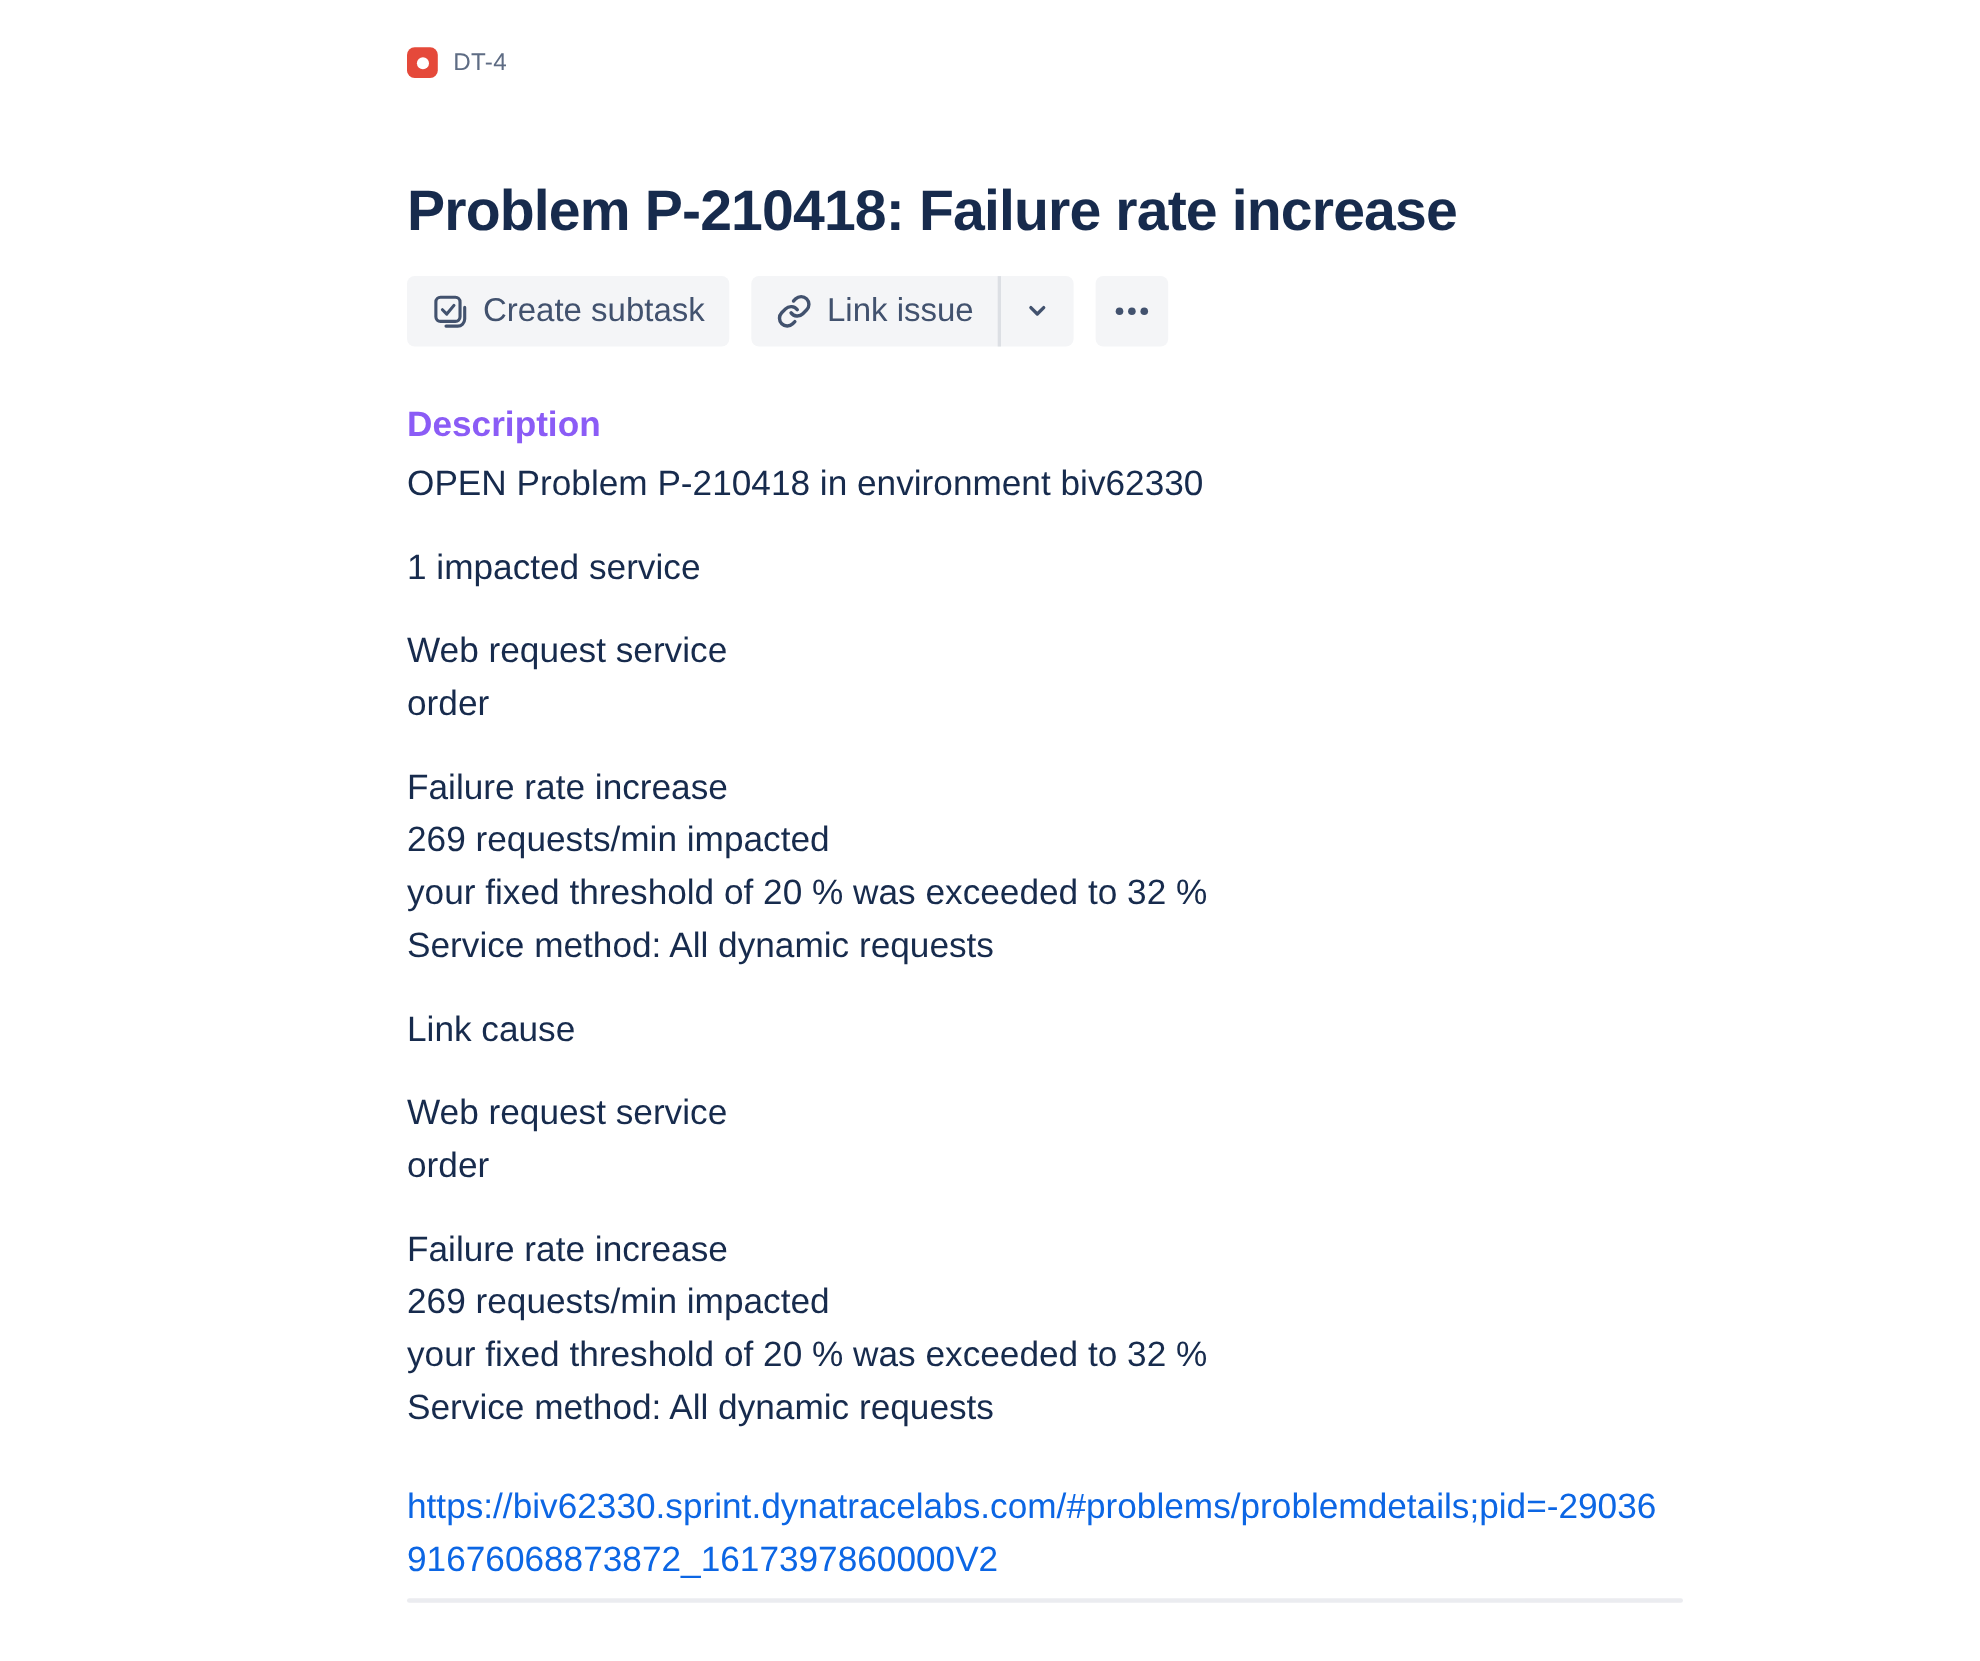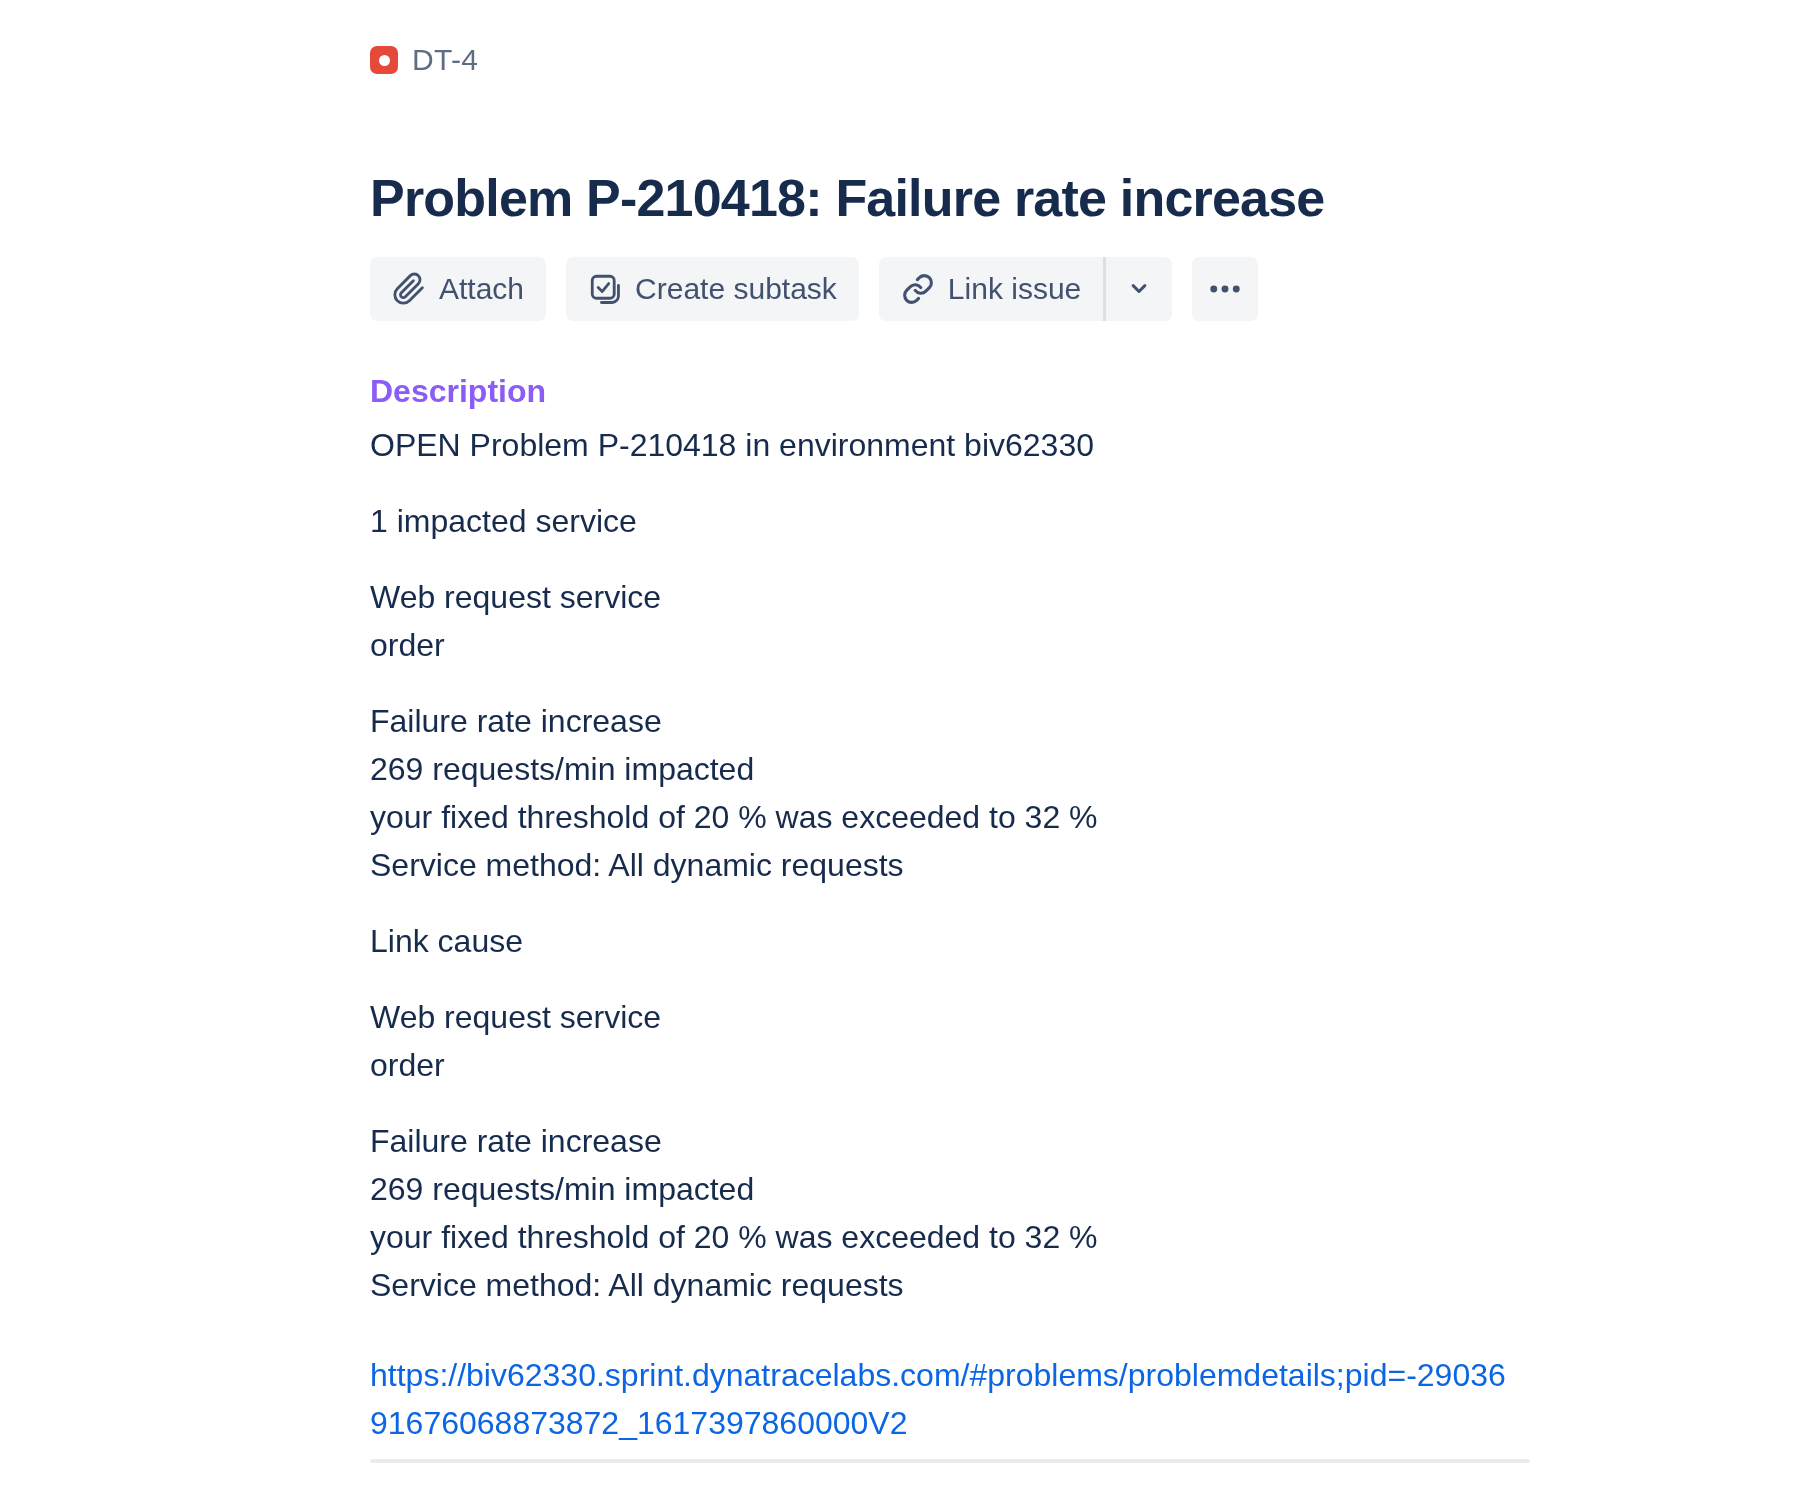--- a/index.html
+++ b/index.html
@@ -29,21 +29,21 @@
     background: #E5493A;
     display: flex; align-items: center; justify-content: center;
     flex: 0 0 auto;
   }
   .issue-type-icon .dot {
     width: 11px; height: 11px;
     border-radius: 50%;
     background: #ffffff;
   }
   .issue-key {
-    font-size: 30px;
+    font-size: 22px;
     font-weight: 500;
     color: #5E6C84;
     letter-spacing: 0.3px;
   }
 
   
   .page-title {
     margin-top: 88px;
     font-size: 52px;
     line-height: 66px;
@@ -147,28 +147,20 @@
     <span class="issue-type-icon">
         <span class="dot"></span>
       </span>
     <span class="issue-key">DT-4</span>
   </div>
 
   <h1 class="page-title">Problem P-210418: Failure rate increase</h1>
 
   <div class="toolbar">
 
-    <button class="btn">
-      <span>
-        <svg width="34" height="34" viewBox="0 0 24 24" fill="none" stroke="#42526E" stroke-width="2" stroke-linecap="round" stroke-linejoin="round">
-          <path d="M21.44 11.05l-9.19 9.19a6 6 0 0 1-8.49-8.49l9.19-9.19a4 4 0 0 1 5.66 5.66l-9.2 9.19a2 2 0 0 1-2.83-2.83l8.49-8.48"></path>
-        </svg>
-      </span>
-      <span>Attach</span>
-    </button>
 
     <button class="btn">
       <span>
         <svg width="34" height="34" viewBox="0 0 24 24" fill="none" stroke="#42526E" stroke-width="2" stroke-linecap="round" stroke-linejoin="round">
           <rect x="3" y="3" width="15.5" height="15.5" rx="3"></rect>
           <polyline points="7.2,11 10,13.8 14.6,8.2"></polyline>
           <path d="M21.5 9.5 v7.5 a4.5 4.5 0 0 1 -4.5 4.5 h-7.5"></path>
         </svg>
       </span>
       <span>Create subtask</span>

